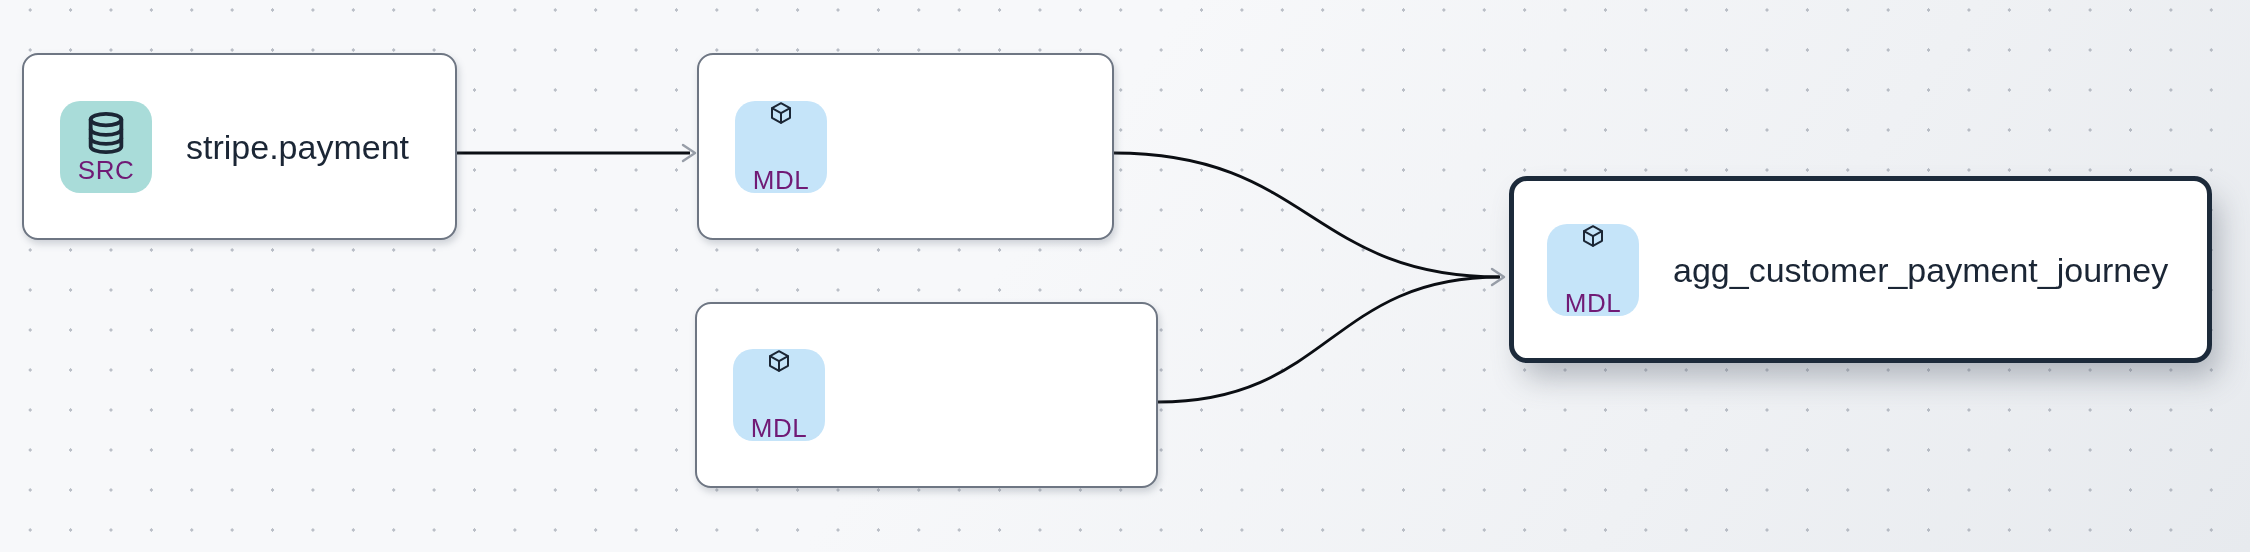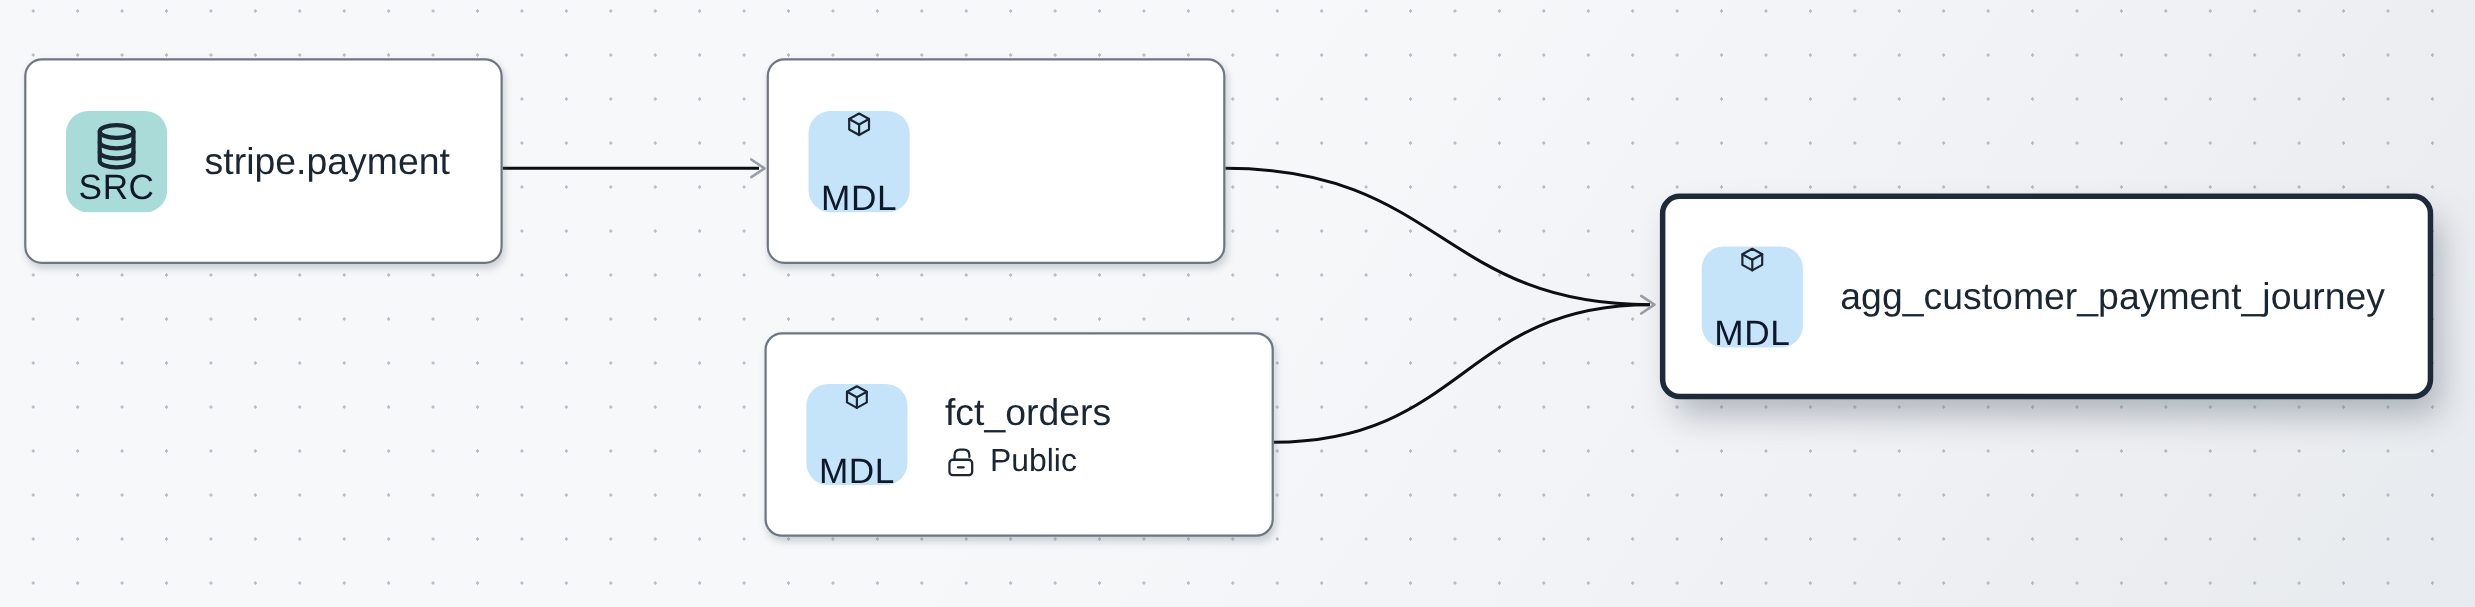--- a/index.html
+++ b/index.html
@@ -74,24 +74,24 @@
     display: flex;
     flex-direction: column;
     align-items: center;
     justify-content: center;
     color: #1b2635;
   }
   .badge-src { background: #a9dcd9; }
   .badge-mdl { background: #c5e4f9; gap: 41px; }
   .badge svg { width: 46px; height: 46px; display: block; }
   .badge-label {
-    font-size: 32px;
+    font-size: 26px;
     line-height: 26px;
     letter-spacing: 0.5px;
-    color: #0f172a;
+    color: #701a75;
     margin-top: 1px;
   }
 
   .text-col {
     margin-left: 34px;
     display: flex;
     flex-direction: column;
     justify-content: flex-end;
   }
   .node-title {
@@ -167,31 +167,20 @@
 
   <div class="node node-fct">
     <div class="badge badge-mdl">
       <svg viewBox="0 0 24 24">
         <path class="glyph" d="M12 2.2 L21 7.2 V16.8 L12 21.8 L3 16.8 V7.2 Z"></path>
         <path class="glyph" d="M3 7.2 L12 12.2 L21 7.2"></path>
         <path class="glyph" d="M12 12.2 V21.8"></path>
       </svg>
       <span class="badge-label">MDL</span>
     </div>
-    <div class="text-col">
-      <div class="node-title">fct_orders</div>
-      <div class="access-row">
-        <svg viewBox="0 0 28 30">
-          <rect class="glyph" x="3" y="13.5" width="20" height="13.5" rx="3" stroke-width="2.4"></rect>
-          <line class="glyph" x1="10.5" y1="20.2" x2="15.5" y2="20.2" stroke-width="2.4"></line>
-          <path class="glyph" d="M7.5 13.5 V9.5 Q7.5 4.5 12.2 4.5 H15.8 Q20.5 4.5 20.5 9.5 V11" stroke-width="2.4"></path>
-        </svg>
-        <span class="access-label">Public</span>
-      </div>
-    </div>
   </div>
 
   <div class="node node-agg selected">
     <div class="badge badge-mdl">
       <svg viewBox="0 0 24 24">
         <path class="glyph" d="M12 2.2 L21 7.2 V16.8 L12 21.8 L3 16.8 V7.2 Z"></path>
         <path class="glyph" d="M3 7.2 L12 12.2 L21 7.2"></path>
         <path class="glyph" d="M12 12.2 V21.8"></path>
       </svg>
       <span class="badge-label">MDL</span>

